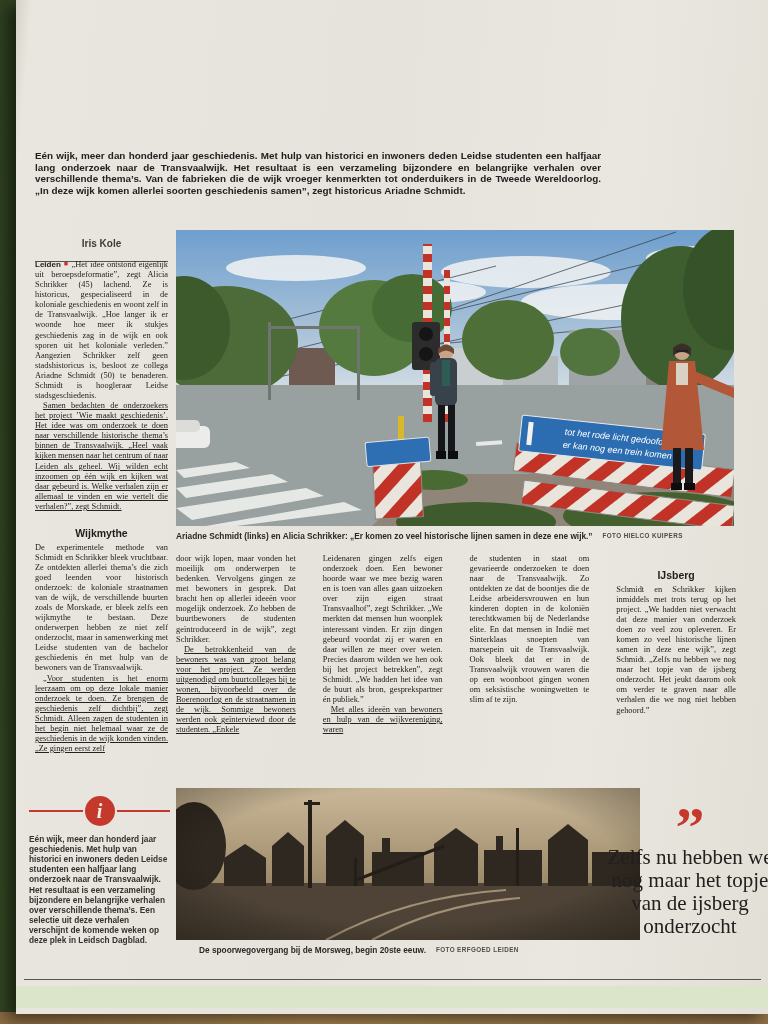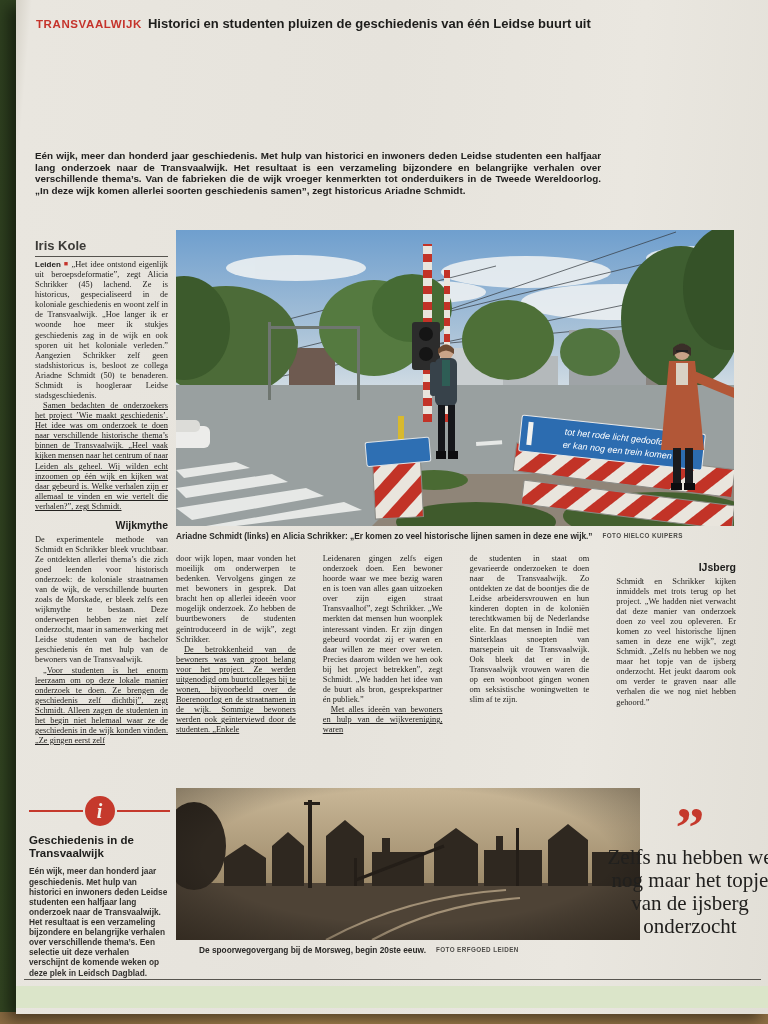--- a/index.html
+++ b/index.html
@@ -16,29 +16,29 @@
     box-shadow:-8px 6px 14px rgba(0,0,0,.5);
   }
   .abs{position:absolute;}
   
   .kicker{left:20px;top:16px;width:715px;font-size:13px;color:#1d1d1b;font-weight:700;}
   .kicker .klabel{color:#c5332b;font-weight:700;font-size:11.5px;letter-spacing:.6px;margin-right:6px;}
   .headline{left:16px;top:36px;width:724px;font-family:"Liberation Serif",serif;
     font-weight:700;font-size:47px;line-height:1.0;letter-spacing:-1.2px;color:#262522;}
   .standfirst{left:19px;top:150px;width:566px;font-size:9.9px;line-height:1.17;
     font-weight:700;color:#222120;text-align:justify;}
-  .byline{left:19px;top:238px;width:133px;font-size:13px;font-weight:700;color:#3c3b38;
-    border-bottom:1.4px solid #55534e;padding-bottom:3px;}
+  .byline{left:19px;top:238px;width:133px;font-size:10px;font-weight:700;color:#3c3b38;
+    border-bottom:1.4px solid #55534e;padding-bottom:12px;text-align:center;}
   
   .serif{font-family:"Liberation Serif",serif;font-size:8.4px;line-height:1.2;
     color:#232220;text-align:justify;}
   .serif p{margin:0;}
   .serif p.ind{text-indent:8px;text-decoration:underline;}
   .subhead{font-family:"Liberation Sans",sans-serif;font-weight:700;font-size:10.5px;
-    margin:7px 0 3px 0;text-align:right;color:#1d1d1b;}
+    margin:15px 0 3px 0;text-align:center;color:#1d1d1b;}
   .col1{left:19px;top:260px;width:133px;}
   .lead-loc{font-family:"Liberation Sans",sans-serif;font-weight:700;font-size:8px;margin-top:46px;}
   .red-sq{color:#c5332b;font-size:7px;vertical-align:1px;}
   .bodycols{left:160px;top:554px;width:560px;display:flex;gap:27px;}
   .bodycols .bc{width:130px;}
   
   .photo-main{left:160px;top:230px;width:558px;height:296px;overflow:hidden;background:#9fb4c6;}
   .caption-row{display:flex;justify-content:flex-start;align-items:flex-start;}
   .cap-main{left:160px;top:531px;width:558px;}
   .caption{font-size:8.3px;font-weight:700;color:#28272500;color:#2a2927;}
@@ -64,23 +64,20 @@
   .green-band{left:0px;top:986px;width:752px;height:22px;background:#dbe5c9;}
   svg{display:block;}
 </style>
 </head>
 <body>
 
 <div class="table-edge"></div>
 
 <div class="paper">
 
-  <div class="abs kicker">
-    <span class="klabel">TRANSVAALWIJK</span><span>Historici en studenten pluizen de geschiedenis van één Leidse buurt uit</span>
-  </div>
 
 
   <div class="abs standfirst">Eén wijk, meer dan honderd jaar geschiedenis. Met hulp van historici en inwoners deden Leidse studenten een halfjaar lang onderzoek naar de Transvaalwijk. Het resultaat is een verzameling bijzondere en belangrijke verhalen over verschillende thema’s. Van de fabrieken die de wijk vroeger kenmerkten tot onderduikers in de Tweede Wereldoorlog. „In deze wijk komen allerlei soorten geschiedenis samen”, zegt historicus Ariadne Schmidt.</div>
 
   <div class="abs byline">Iris Kole</div>
 
   <div class="abs serif col1">
     <p><span class="lead-loc">Leiden</span> <span class="red-sq">■</span> <span>„Het idee ontstond eigenlijk uit beroepsdeformatie”, zegt Alicia Schrikker (45) lachend. Ze is historicus, gespecialiseerd in de koloniale geschiedenis en woont zelf in de Transvaalwijk. „Hoe langer ik er woonde hoe meer ik stukjes geschiedenis zag in de wijk en ook sporen uit het koloniale verleden.” Aangezien Schrikker zelf geen stadshistoricus is, besloot ze collega Ariadne Schmidt (50) te benaderen. Schmidt is hoogleraar Leidse stadsgeschiedenis.</span></p>
     <p class="ind">Samen bedachten de onderzoekers het project ’Wie maakt geschiedenis’. Het idee was om onderzoek te doen naar verschillende historische thema’s binnen de Transvaalwijk. „Heel vaak kijken mensen naar het centrum of naar Leiden als geheel. Wij wilden echt inzoomen op één wijk en kijken wat daar gebeurd is. Welke verhalen zijn er allemaal te vinden en wie vertelt die verhalen?”, zegt Schmidt.</p>
     <div class="subhead">Wijkmythe</div>
@@ -234,21 +231,20 @@
       <p>Schmidt en Schrikker kijken inmiddels met trots terug op het project. „We hadden niet verwacht dat deze manier van onderzoek doen zo veel zou opleveren. Er komen zo veel historische lijnen samen in deze ene wijk”, zegt Schmidt. „Zelfs nu hebben we nog maar het topje van de ijsberg onderzocht. Het jeukt daarom ook om verder te graven naar alle verhalen die we nog niet hebben gehoord.”</p>
     </div>
   </div>
 
   <div class="abs infobox">
     <div class="ib-iconrow">
       <div class="ib-line"></div>
       <div class="ib-circle">i</div>
       <div class="ib-line"></div>
     </div>
-    <div class="ib-title">Geschiedenis in de Transvaalwijk</div>
     <div class="ib-body">Eén wijk, meer dan honderd jaar geschiedenis. Met hulp van historici en inwoners deden Leidse studenten een halfjaar lang onderzoek naar de Transvaalwijk. Het resultaat is een verzameling bijzondere en belangrijke verhalen over verschillende thema’s. Een selectie uit deze verhalen verschijnt de komende weken op deze plek in Leidsch Dagblad.</div>
   </div>
 
   <div class="abs photo-historic">
     <svg width="464" height="152" viewBox="0 0 464 152">
       <defs>
         <linearGradient id="sepiaSky" x1="0" y1="0" x2="0" y2="1">
           <stop offset="0" stop-color="#c9b797"></stop>
             <stop offset="1" stop-color="#9b8868"></stop>
         </linearGradient>

